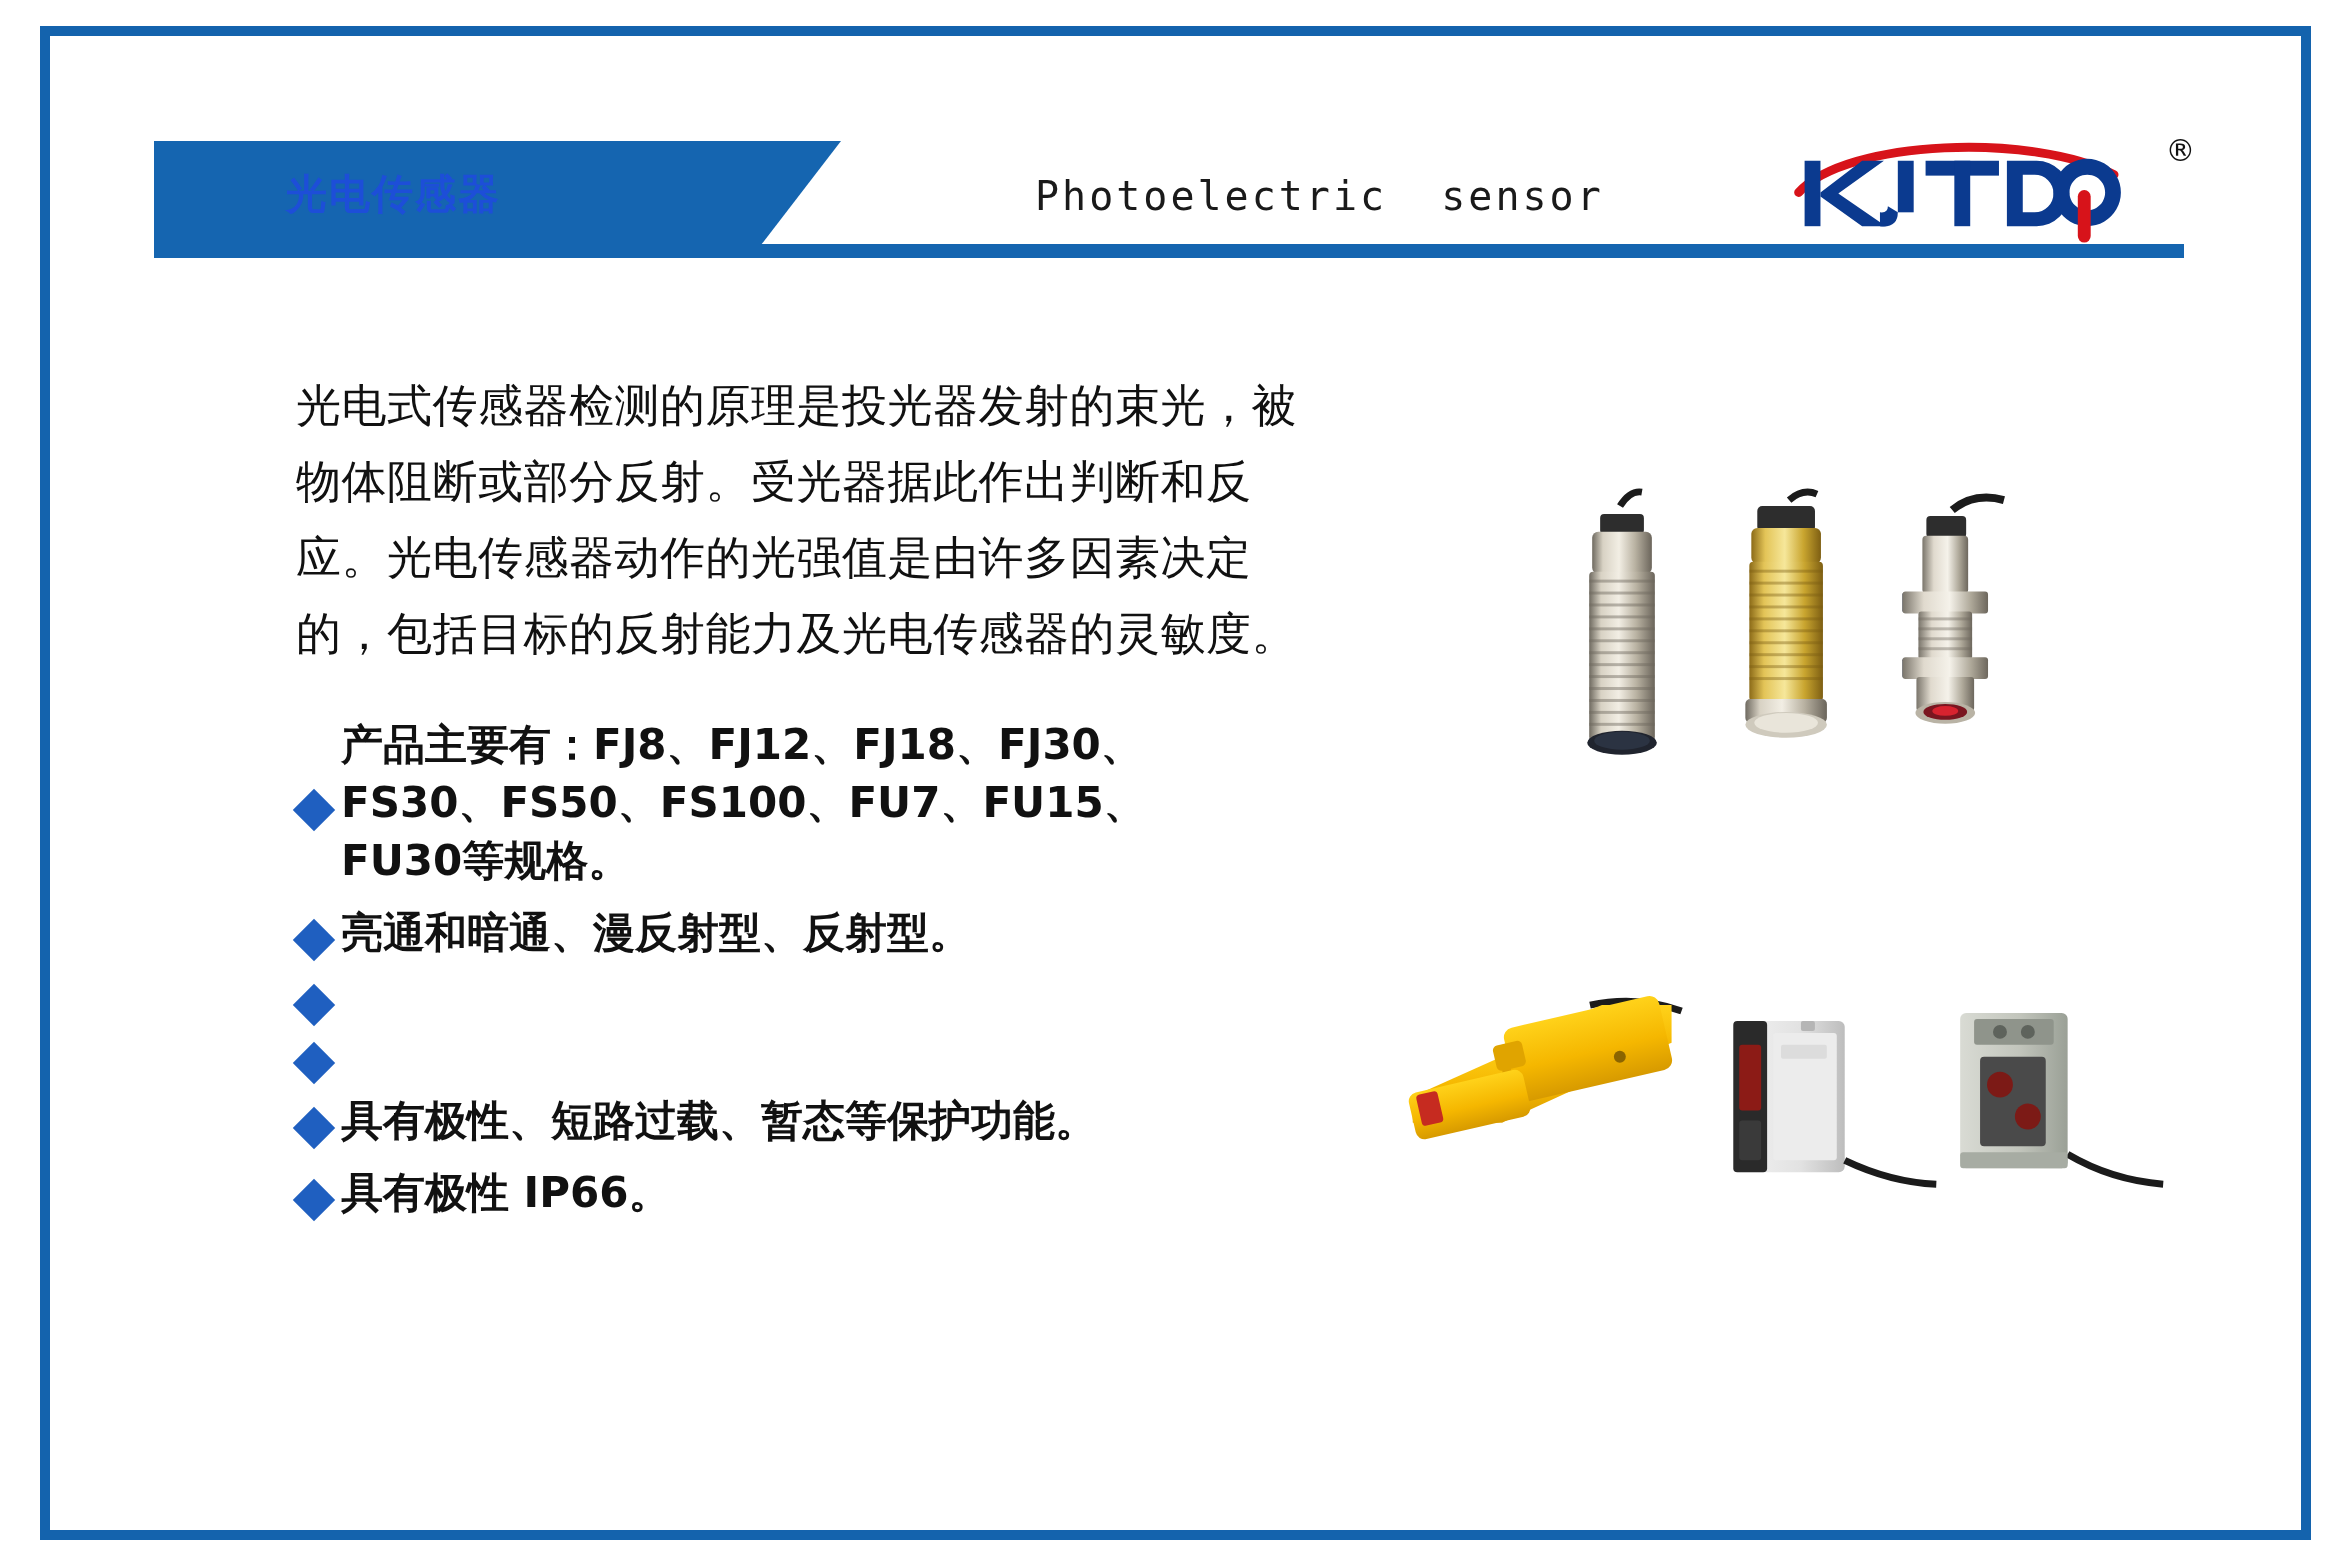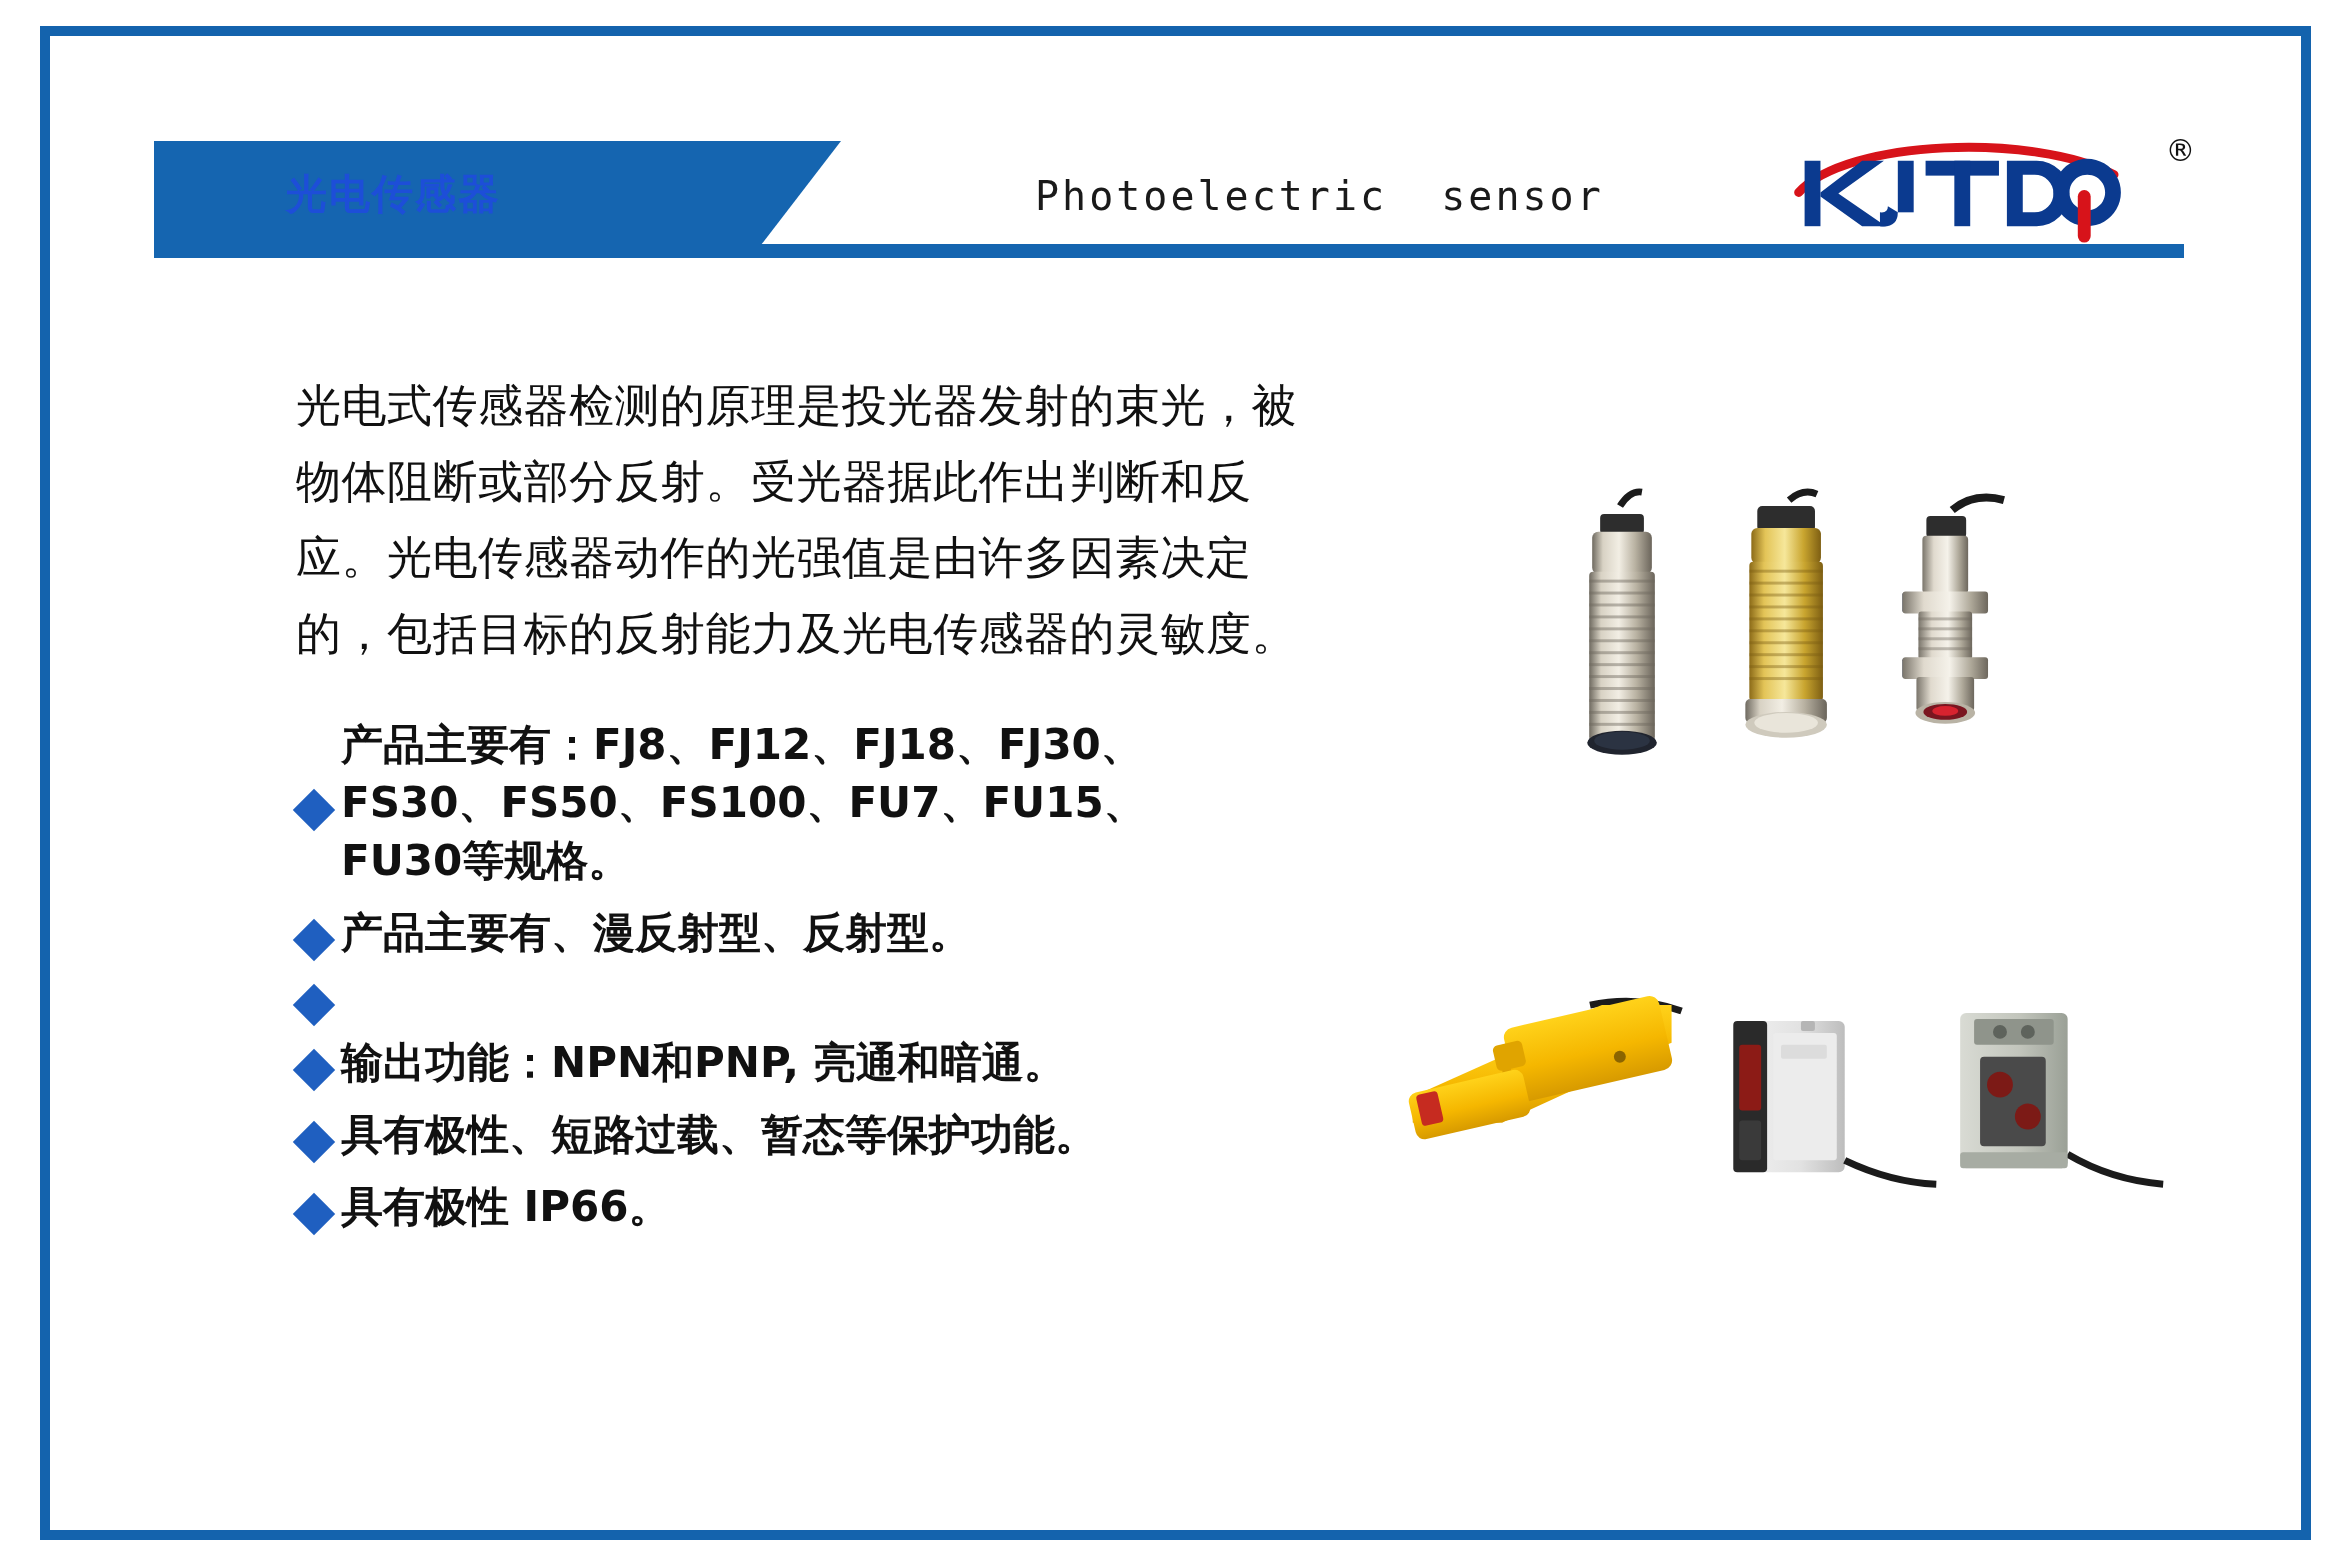--- a/index.html
+++ b/index.html
@@ -207,28 +207,27 @@
 
   <div class="bullets">
     <div class="bullet-row item-products">
       <span class="diamond"></span>
       <span class="bullet-text">产品主要有：FJ8、FJ12、FJ18、FJ30、
     FS30、FS50、FS100、FU7、FU15、
     FU30等规格。</span>
     </div>
     <div class="bullet-row">
       <span class="diamond"></span>
-      <span class="bullet-text">产品主要有、漫反射型、反射型。</span>
-    </div>
-    <div class="bullet-row">
-      <span class="diamond"></span>
-    </div>
-    <div class="bullet-row">
-      <span class="diamond"></span>
-      <span class="bullet-text">输出功能：NPN和PNP, 亮通和暗通。</span>
+      <span class="bullet-text">亮通和暗通、漫反射型、反射型。</span>
+    </div>
+    <div class="bullet-row">
+      <span class="diamond"></span>
+    </div>
+    <div class="bullet-row">
+      <span class="diamond"></span>
     </div>
     <div class="bullet-row">
       <span class="diamond"></span>
       <span class="bullet-text">具有极性、短路过载、暂态等保护功能。</span>
     </div>
     <div class="bullet-row">
       <span class="diamond"></span>
       <span class="bullet-text">具有极性 IP66。</span>
     </div>
   </div>

